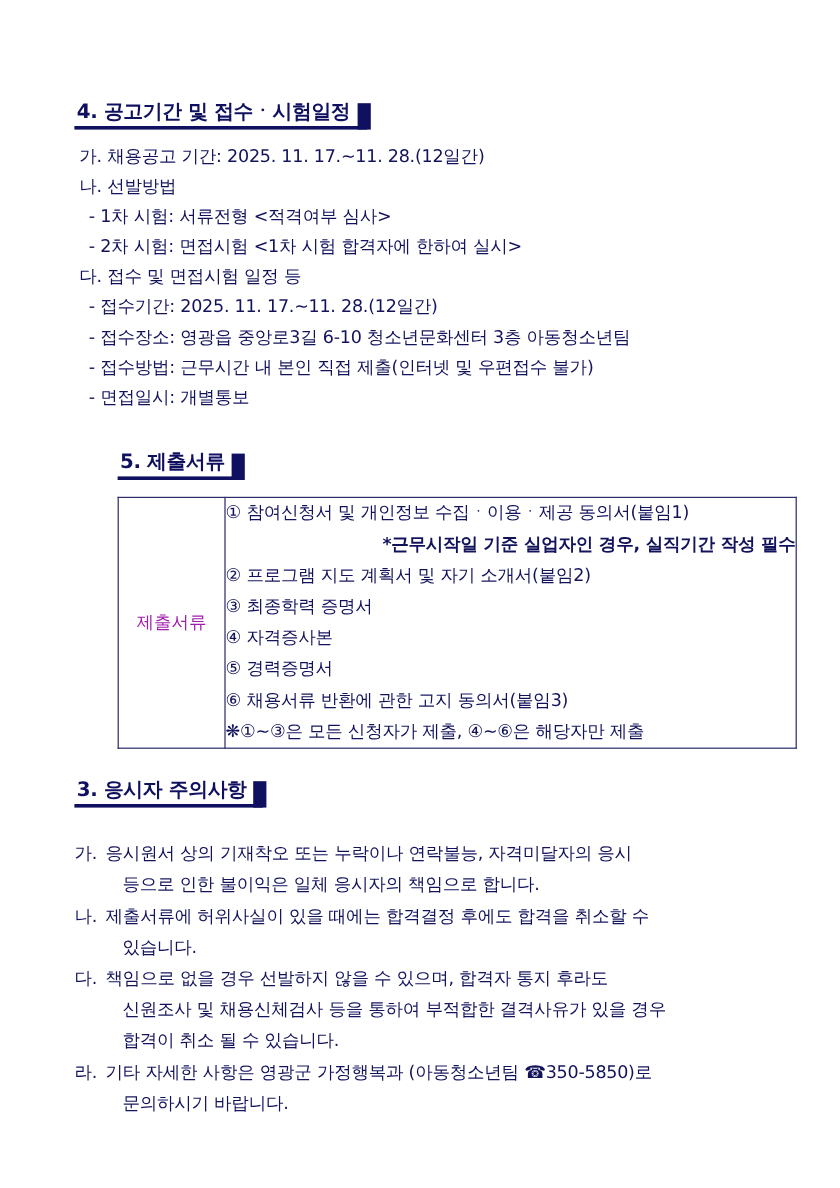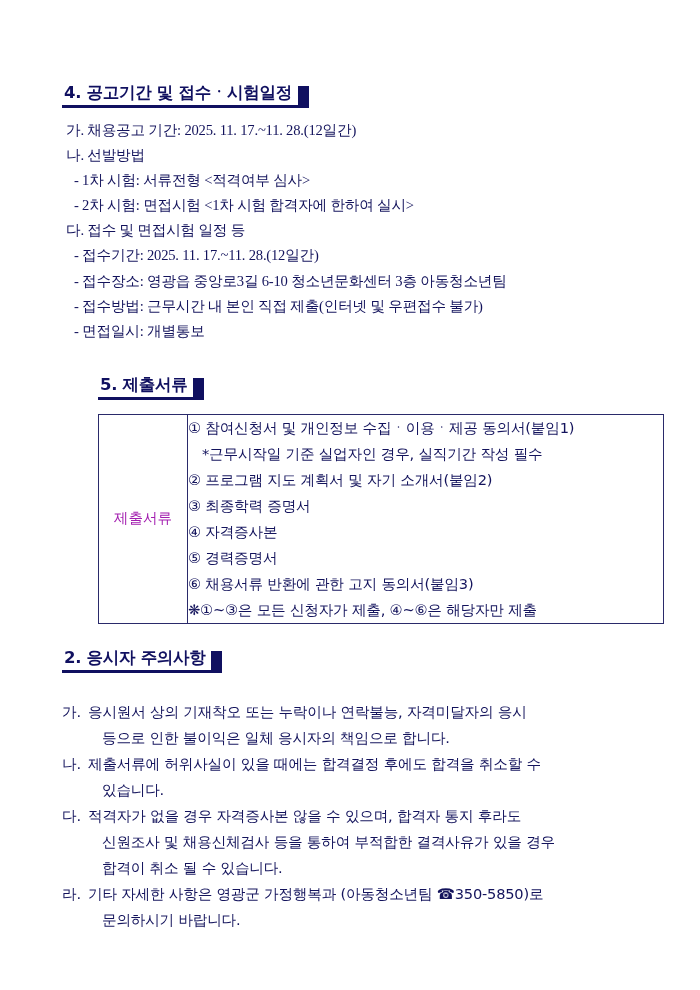--- a/index.html
+++ b/index.html
@@ -57,21 +57,20 @@
     background: #101060;
   }
 
   .sec-wrap { position: absolute; left: 0; right: 0; }
 
   .body-text {
     font-size: 14.6px;
     line-height: 1.72;
     color: #13135c;
     letter-spacing: -0.2px;
-    font-family: Liberation Serif, serif;
   }
   .lvl1 { margin-left: 66px; }
   .lvl2 { margin-left: 74px; }
 
   
   table.docs {
     border-collapse: collapse;
     margin-left: 62px;
     width: 566px;
     table-layout: fixed;
@@ -92,21 +91,22 @@
     padding: 8px 6px 8px 12px;
   }
   .docs-list .row {
     font-size: 14.6px;
     line-height: 1.78;
     color: #13135c;
     letter-spacing: -0.2px;
     white-space: nowrap;
   }
   .docs-list .row.bold {
-    font-weight: normal;
+    font-weight: bold;
+    text-align: right;
   }
 
   .notice-item {
     font-size: 14.6px;
     line-height: 1.78;
     color: #13135c;
     letter-spacing: -0.2px;
     margin-left: 62px;
     display: flex;
   }
@@ -164,21 +164,21 @@
           <div class="row">⑥ 채용서류 반환에 관한 고지 동의서(붙임3)</div>
           <div class="row">❋①~③은 모든 신청자가 제출, ④~⑥은 해당자만 제출</div>
         </td>
       </tr>
     </tbody>
       </table>
   </div>
 
   <div class="sec-wrap" style="top:645px;">
     <div class="section-head">
-      <span class="hd-text">2. 응시자 주의사항</span>
+      <span class="hd-text">3. 응시자 주의사항</span>
       <span class="hd-underline"></span>
       <span class="hd-tail"></span>
     </div>
     <div style="height:26px"></div>
 
     <div class="notice-item">
       <span class="marker">가.</span>
       <span class="txt">
         <span class="ln">응시원서 상의 기재착오 또는 누락이나 연락불능, 자격미달자의 응시</span>
         <span class="ln indent-1">등으로 인한 불이익은 일체 응시자의 책임으로 합니다.</span>
@@ -189,21 +189,21 @@
       <span class="marker">나.</span>
       <span class="txt">
         <span class="ln">제출서류에 허위사실이 있을 때에는 합격결정 후에도 합격을 취소할 수</span>
         <span class="ln indent-1">있습니다.</span>
       </span>
     </div>
 
     <div class="notice-item">
       <span class="marker">다.</span>
       <span class="txt">
-        <span class="ln">적격자가 없을 경우 자격증사본 않을 수 있으며, 합격자 통지 후라도</span>
+        <span class="ln">책임으로 없을 경우 선발하지 않을 수 있으며, 합격자 통지 후라도</span>
         <span class="ln indent-1">신원조사 및 채용신체검사 등을 통하여 부적합한 결격사유가 있을 경우</span>
         <span class="ln indent-1">합격이 취소 될 수 있습니다.</span>
       </span>
     </div>
 
     <div class="notice-item">
       <span class="marker">라.</span>
       <span class="txt">
         <span class="ln">기타 자세한 사항은 영광군 가정행복과 (아동청소년팀 ☎350-5850)로</span>
         <span class="ln indent-1">문의하시기 바랍니다.</span>

